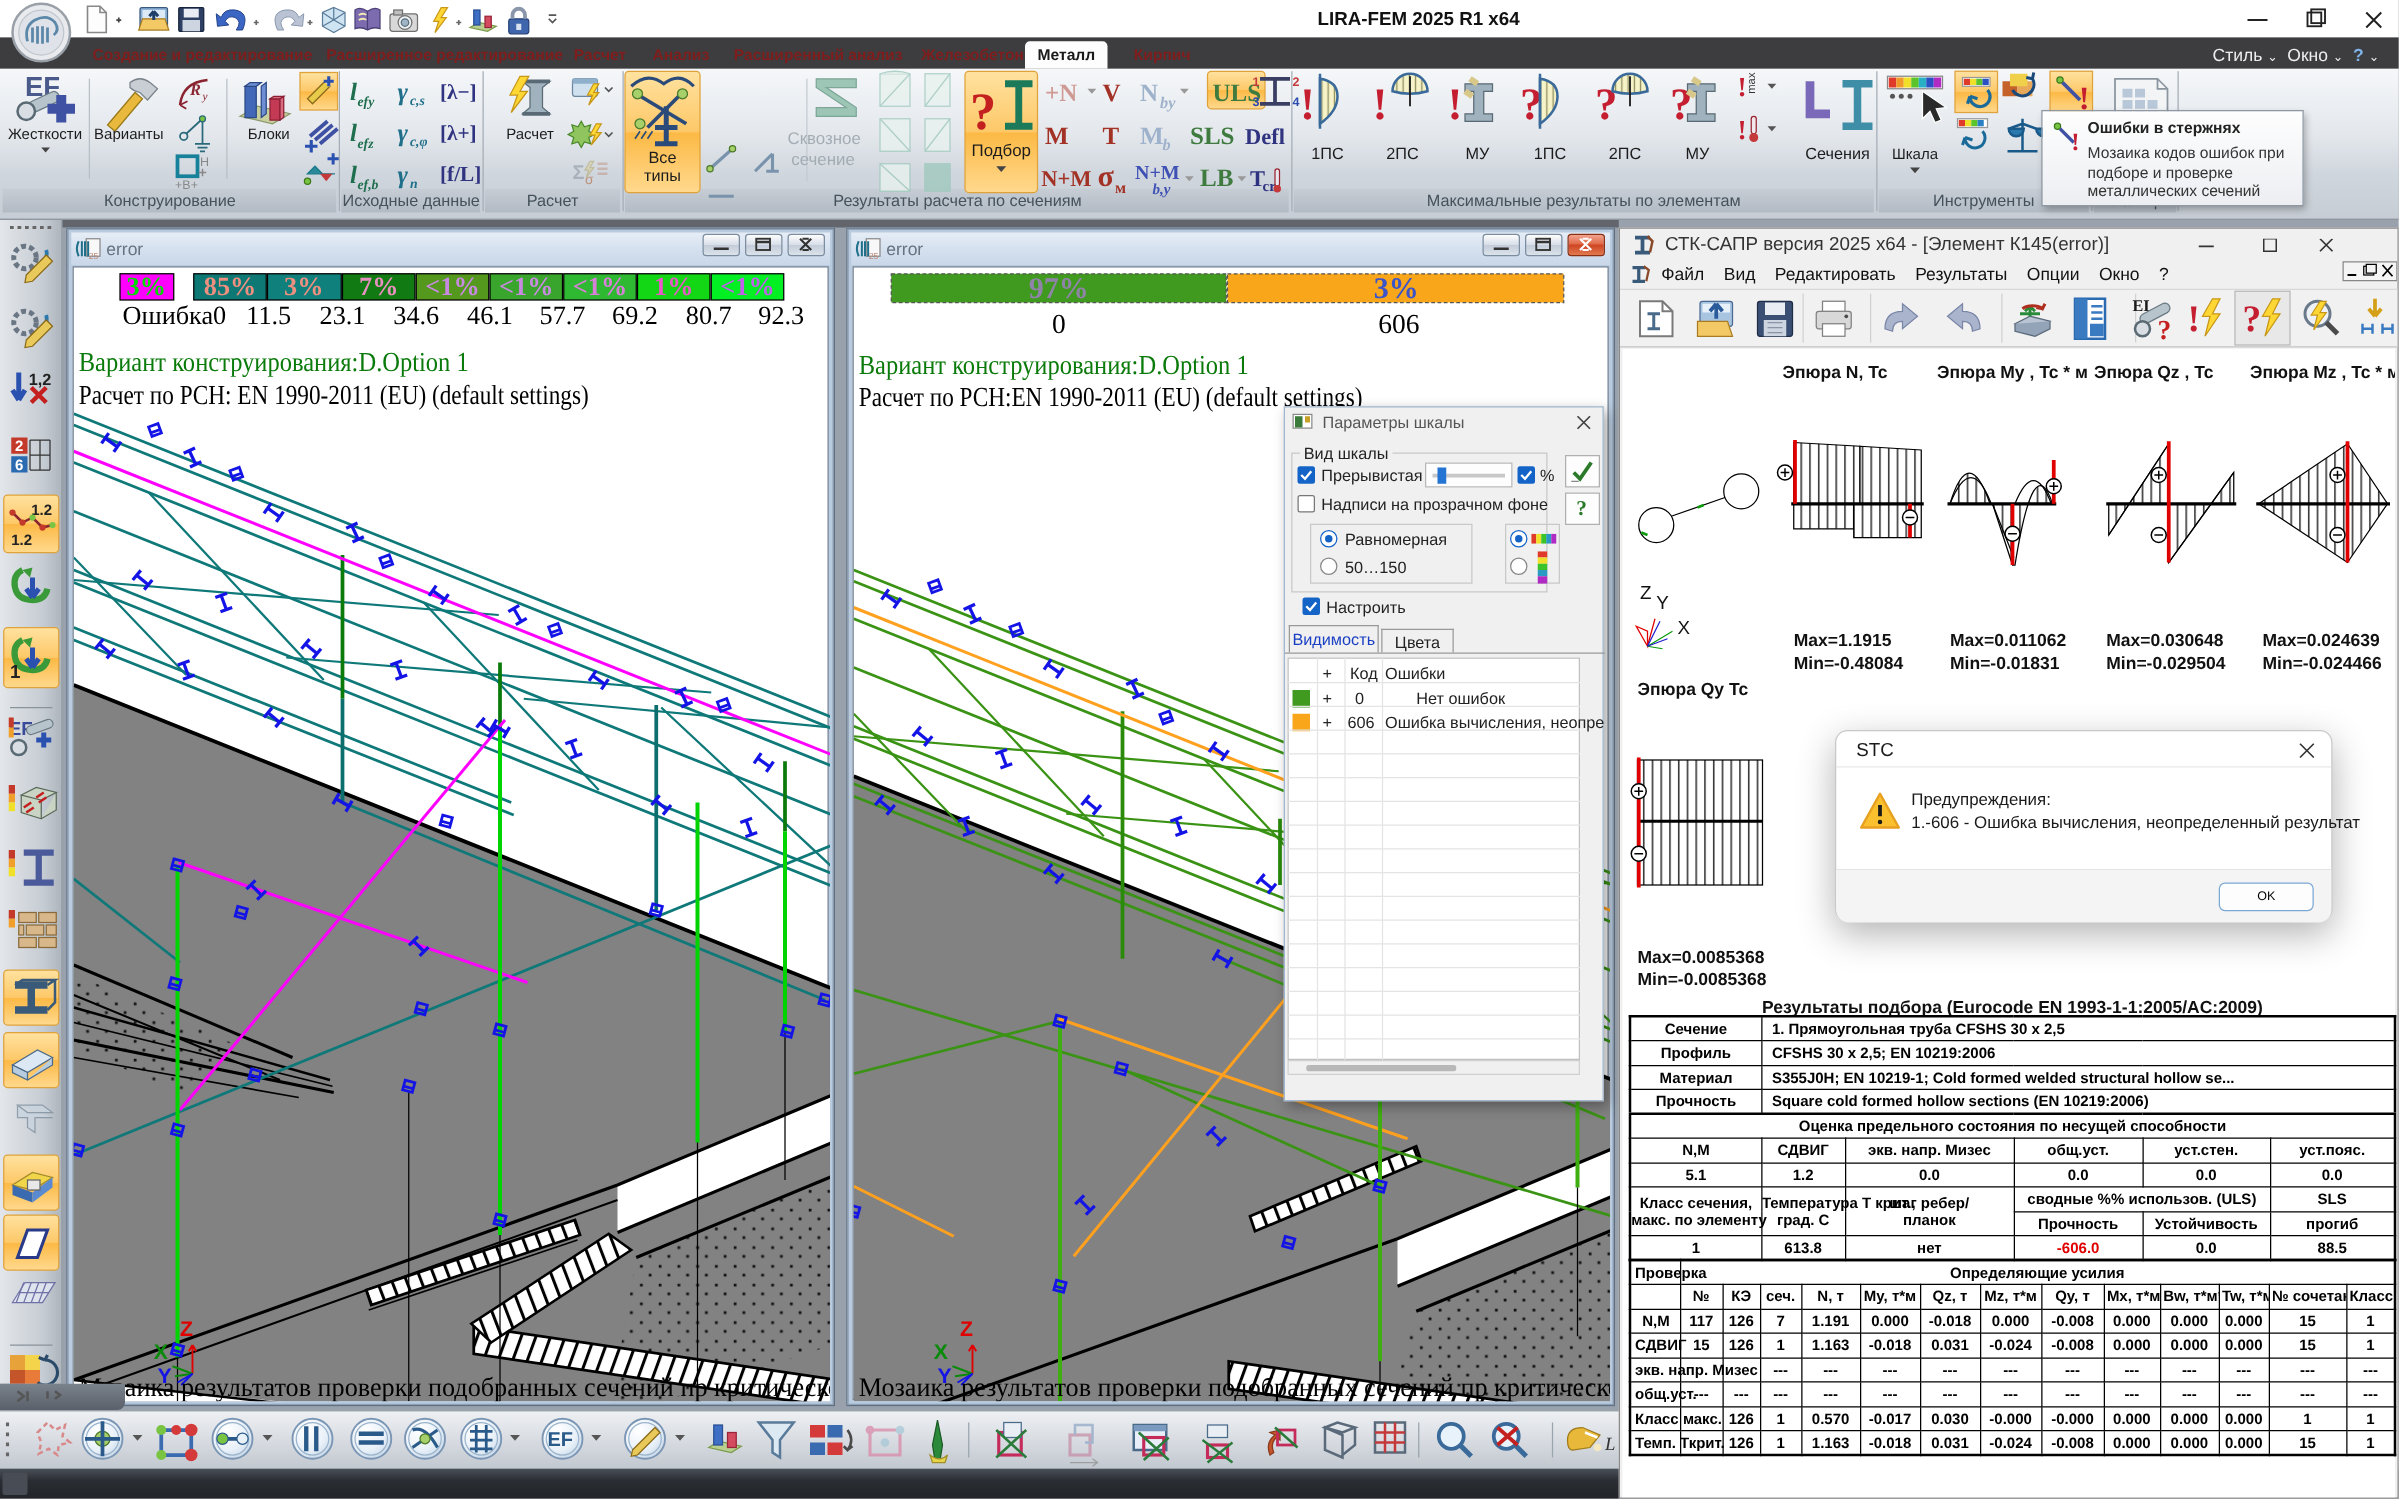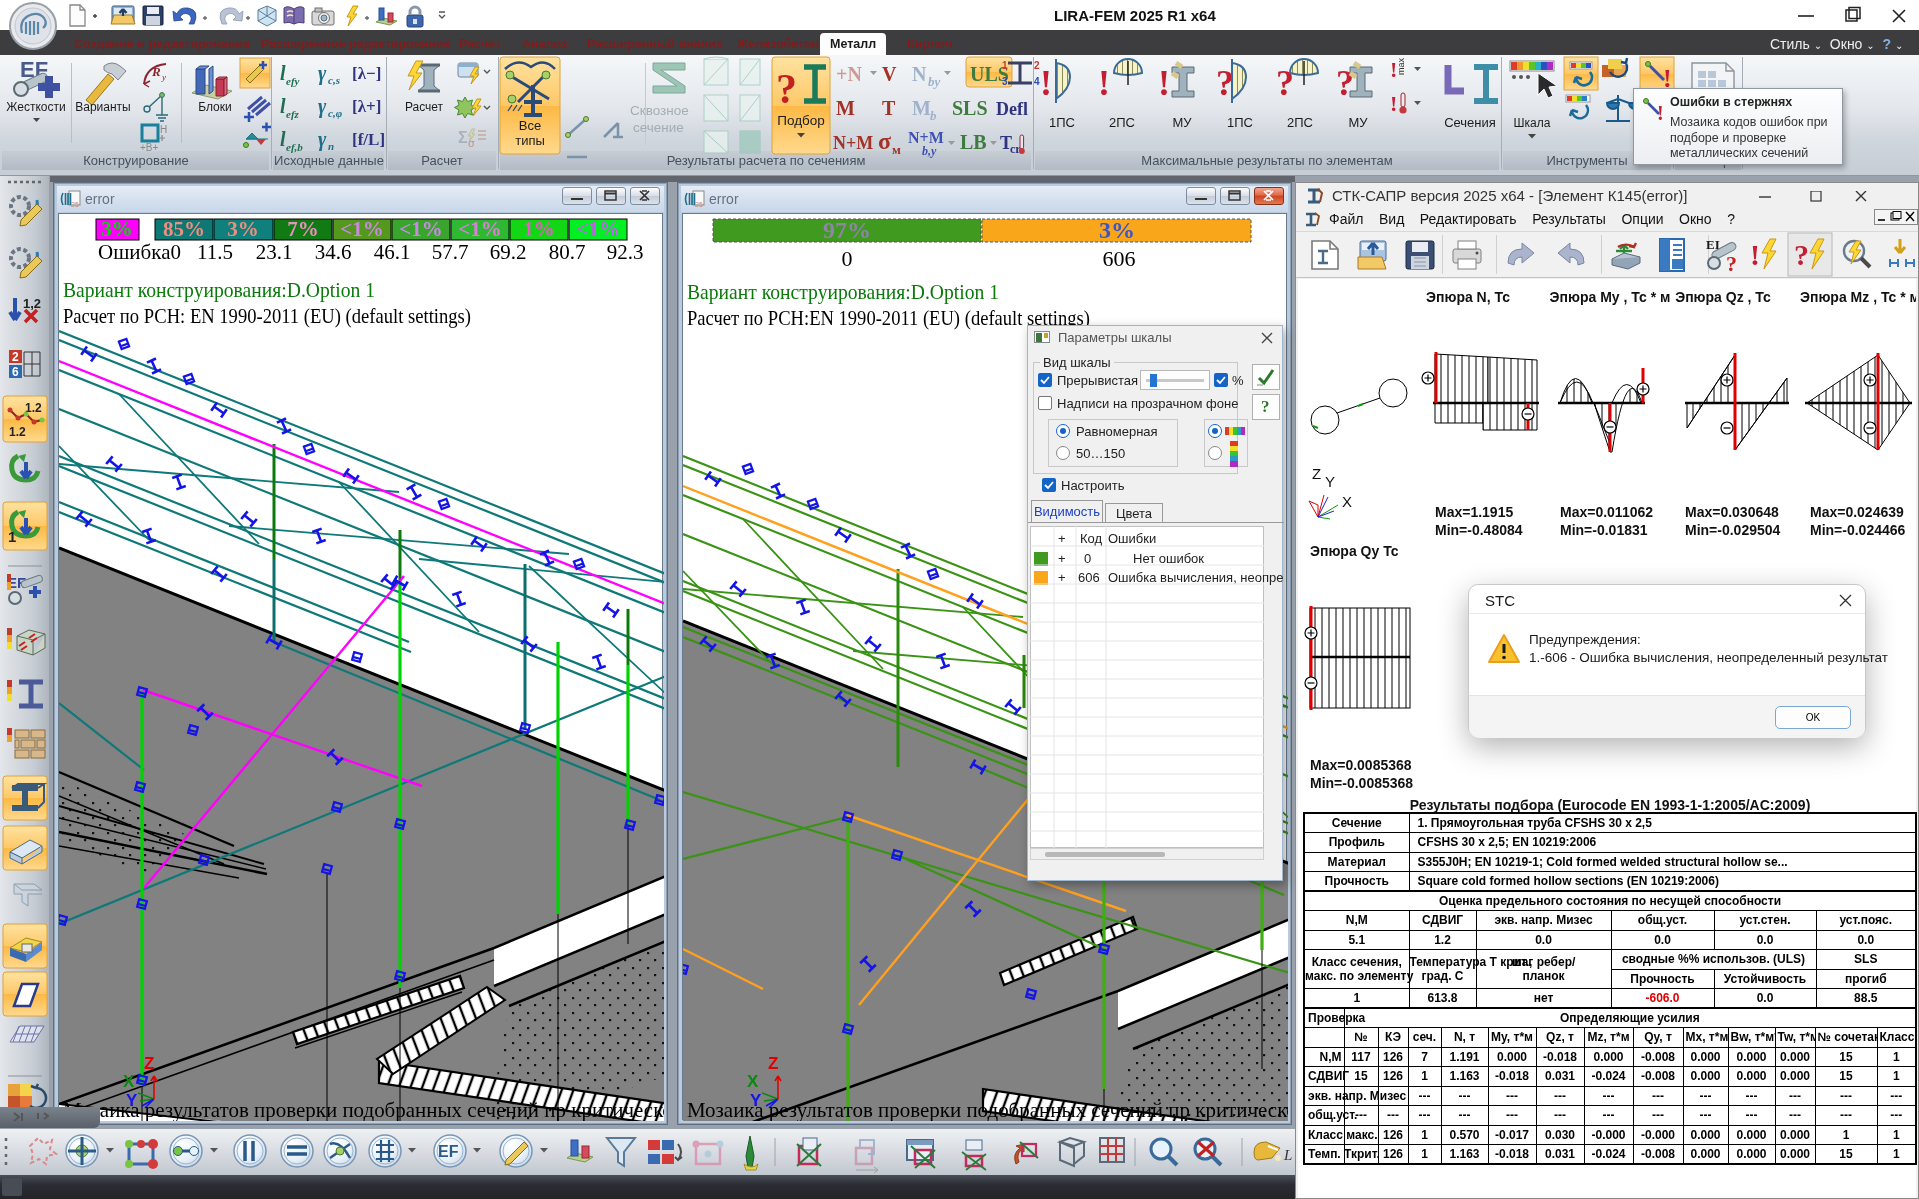--- a/index.html
+++ b/index.html
@@ -21,21 +21,21 @@
 .wcontent { position:absolute; left:4px; top:30px; right:4px; bottom:4px; background:#ffffff; border:1px solid #6a7a8c; }
 .wbtn { position:absolute; top:4px; width:30px; height:18px; background:linear-gradient(#fdfdfd,#d7dee8 50%,#c3ccd9 51%,#dbe2ea); border:1px solid #7c8da0; border-radius:3px; }
 
 #btoolbar { left:0; top:1128px; width:1297px; height:47px; background:linear-gradient(#eef0f3,#d6dae0 55%,#c2c8d0); border-top:1px solid #9aa2ab; }
 #statusbar { left:0; top:1175px; width:1919px; height:24px; background:linear-gradient(#4a4f58,#2a2d33 40%,#222428); }
 
 #ltoolbar { left:0; top:176px; width:50px; height:931px; background:linear-gradient(90deg,#e3e6ea,#c6ccd3 70%,#aeb5bd); border-right:1px solid #98a0a8; }
 .rt { position:absolute; border-collapse:collapse; table-layout:fixed; font-size:12px; font-weight:bold; color:#000; border:2.5px solid #000; }
 .rt td { border:1px solid #000; text-align:center; height:19.5px; padding:0 2px; white-space:nowrap; overflow:hidden; }
 .rt td.lft { text-align:left; padding-left:8px; }
-.rt td.ovf { overflow:visible; white-space:nowrap; text-align:right; padding-left:3px; }
+.rt td.ovf { overflow:visible; white-space:nowrap; text-align:center; padding-left:3px; }
 #dlg div { white-space:nowrap; }
 </style>
 </head>
 <body>
 <div id="app">
   <div id="titlebar" class="abs"></div>
 
   <svg class="abs" style="left:8px;top:1px;z-index:30" width="52" height="52" viewBox="0 0 52 52">
     <circle cx="25" cy="25" r="23" fill="#e8eaee" stroke="#9aa0a8" stroke-width="2"></circle>
     <circle cx="25" cy="25" r="18" fill="#dfe3e9" stroke="#c0c6cd" stroke-width="1"></circle>

